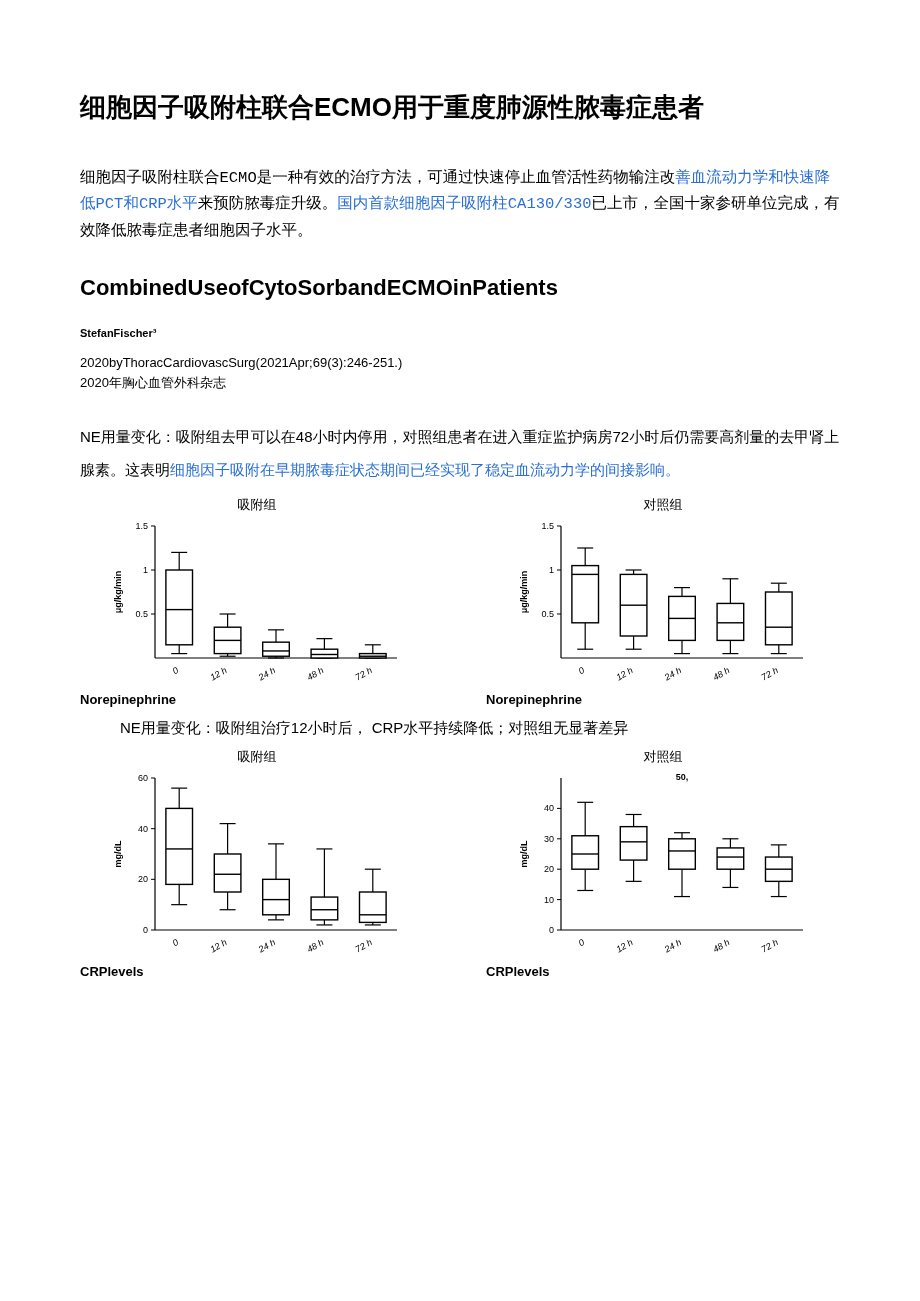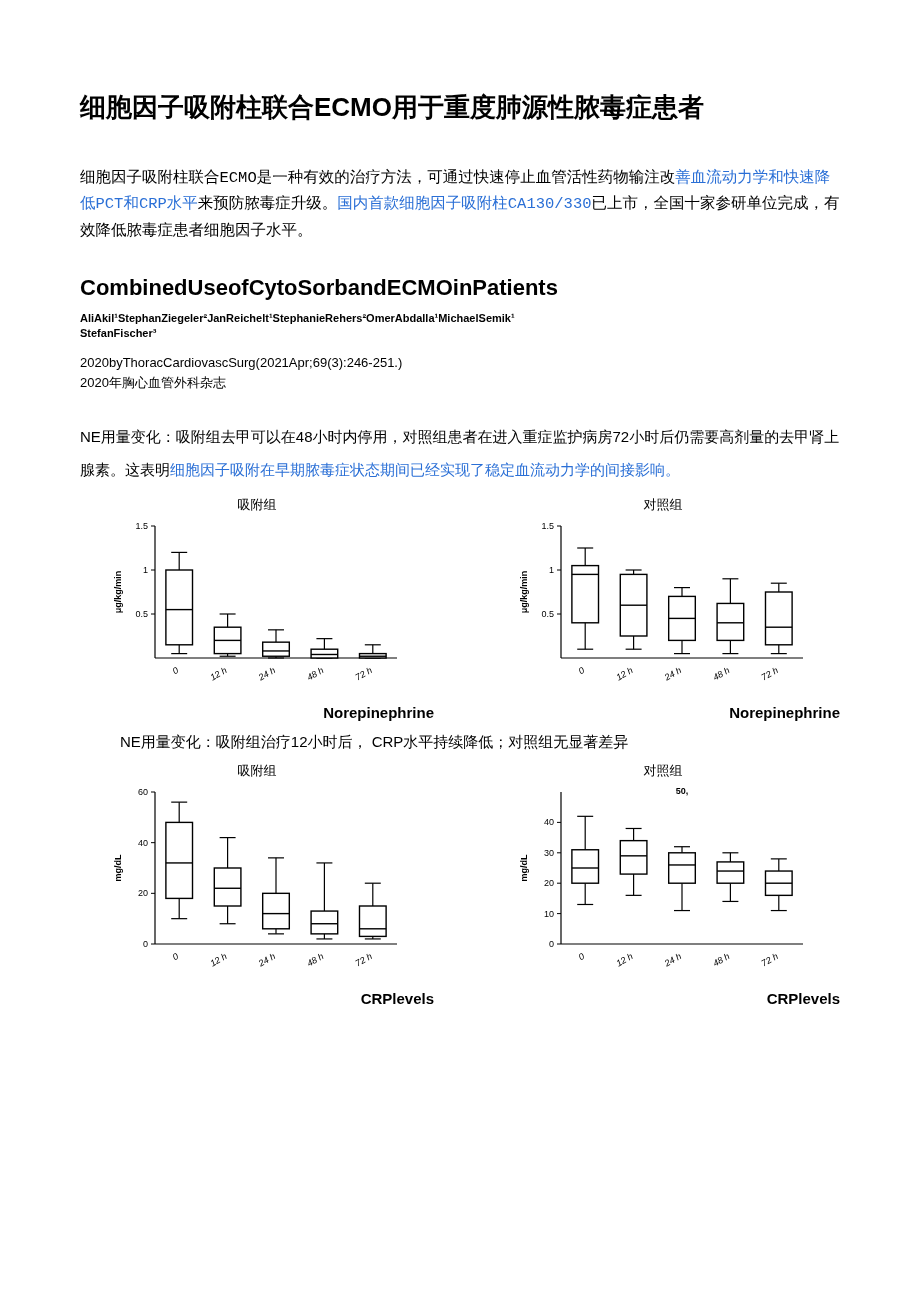--- a/index.html
+++ b/index.html
@@ -49,24 +49,24 @@
     justify-content: space-between;
     gap: 52px;
     margin: 10px 0 6px 0;
   }
   .chart-cell { flex: 1; text-align: center; }
   .chart-group-label {
     font-size: 13px;
     margin-bottom: 2px;
   }
   .chart-xlabel {
-    font-size: 15px;
+    font-size: 13px;
     font-weight: bold;
-    text-align: right;
-    margin-top: 18px;
+    text-align: left;
+    margin-top: 6px;
   }
   .chart-caption {
     font-size: 15px;
     margin: 12px 0 4px 40px;
   }
   svg { display: block; margin: 0 auto; }
   .box-rect { fill: #fff; stroke: #000; stroke-width: 1.4; }
   .box-median { stroke: #000; stroke-width: 1.4; }
   .box-whisker { stroke: #000; stroke-width: 1.2; }
   .axis { stroke: #000; stroke-width: 1.2; }
@@ -81,21 +81,21 @@
 
 <p class="intro">
   <span>细胞因子吸附柱联合ECMO是一种有效的治疗方法，可通过快速停止血管活性药物输注改</span><span class="blue-text">善血流动力学和快速降低PCT和CRP水平</span><span>来预防脓毒症升级。</span><span class="blue-text">国内首款细胞因子吸附柱CA130/330</span><span>已上市，全国十家参研单位完成，有效降低脓毒症患者细胞因子水平。</span>
 </p>
 
 <h2 class="subtitle">
   <span>CombinedUseofCytoSorbandECMOinPatients</span><br>
 </h2>
 
 <p class="authors">
-  <span>AliAkil¹StephanZiegeler²JanReichelt¹StephanieRehers²OmerAbdalla¹MichaelSemik¹</span><br>
+  <br>
   <span>StefanFischer³</span>
 </p>
 
 <p class="citation">2020byThoracCardiovascSurg(2021Apr;69(3):246-251.)</p>
 <p class="citation">2020年胸心血管外科杂志</p>
 
 <p class="body-text">
   <span>NE用量变化：吸附组去甲可以在48小时内停用，对照组患者在进入重症监护病房72小时后仍需要高剂量的去甲肾上腺素。这表明</span><span class="blue-text">细胞因子吸附在早期脓毒症状态期间已经实现了稳定血流动力学的间接影响。</span>
 </p>
 

